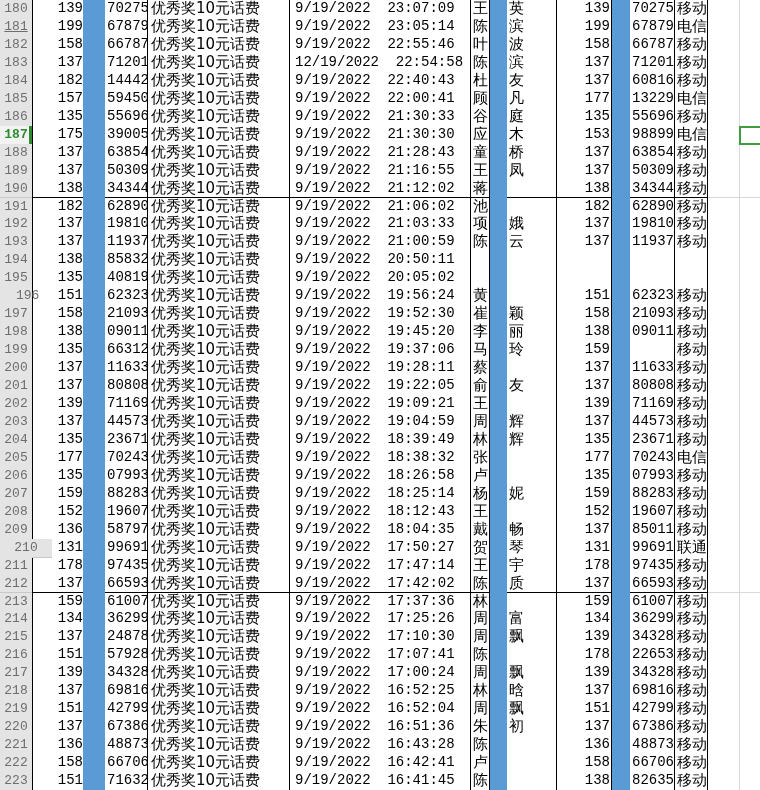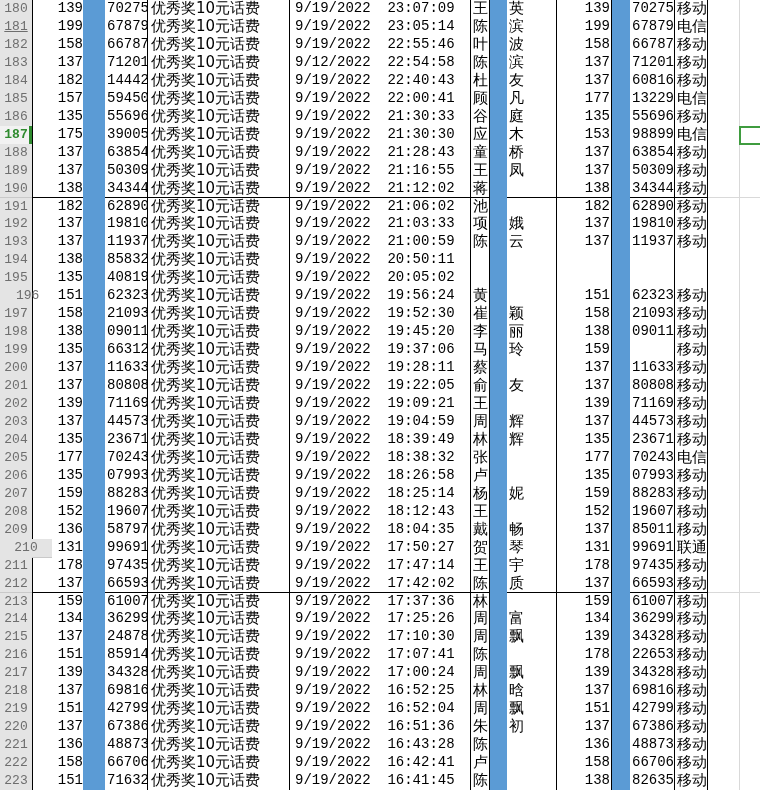--- a/index.html
+++ b/index.html
@@ -66,21 +66,21 @@
     <div class="cell cjk" style="left: 507px; top: 35.9091px; width: 50px; height: 18.9545px;">波</div>
     <div class="cell num right" style="left: 557px; top: 35.9091px; width: 55px; height: 18.9545px;">158</div>
     <div class="cell num" style="left: 630px; top: 35.9091px; width: 45px; height: 18.9545px;">66787</div>
     <div class="cell cjk" style="left: 675px; top: 35.9091px; width: 33px; height: 18.9545px;">移动</div>
     <div class="grid" style="left: 708px; top: 35.9091px; width: 31px; height: 18.9545px;"></div>
     <div class="grid gridB" style="left: 739px; top: 35.9091px; width: 21px; height: 18.9545px;"></div>
     <div class="rowhead" style="left: 0px; top: 53.8636px; width: 32px; height: 18.9545px;">183</div>
     <div class="cell num right bl" style="left: 32px; top: 53.8636px; width: 53px; height: 18.9545px;">137</div>
     <div class="cell num" style="left: 105px; top: 53.8636px; width: 43px; height: 18.9545px;">71201</div>
     <div class="cell cjk prize" style="left: 148px; top: 53.8636px; width: 142px; height: 18.9545px;">优秀奖10元话费</div>
-    <div class="cell num dt" style="left: 290px; top: 53.8636px; width: 181px; height: 18.9545px;">9/12/2022  22:54:58</div>
+    <div class="cell num dt" style="left: 290px; top: 53.8636px; width: 181px; height: 18.9545px;">12/19/2022  22:54:58</div>
     <div class="cell cjk" style="left: 471px; top: 53.8636px; width: 19px; height: 18.9545px;">陈</div>
     <div class="cell cjk" style="left: 507px; top: 53.8636px; width: 50px; height: 18.9545px;">滨</div>
     <div class="cell num right" style="left: 557px; top: 53.8636px; width: 55px; height: 18.9545px;">137</div>
     <div class="cell num" style="left: 630px; top: 53.8636px; width: 45px; height: 18.9545px;">71201</div>
     <div class="cell cjk" style="left: 675px; top: 53.8636px; width: 33px; height: 18.9545px;">移动</div>
     <div class="grid" style="left: 708px; top: 53.8636px; width: 31px; height: 18.9545px;"></div>
     <div class="grid gridB" style="left: 739px; top: 53.8636px; width: 21px; height: 18.9545px;"></div>
     <div class="rowhead" style="left: 0px; top: 71.8182px; width: 32px; height: 18.9545px;">184</div>
     <div class="cell num right bl" style="left: 32px; top: 71.8182px; width: 53px; height: 18.9545px;">182</div>
     <div class="cell num" style="left: 105px; top: 71.8182px; width: 43px; height: 18.9545px;">14442</div>
@@ -460,21 +460,21 @@
     <div class="cell num dt" style="left: 290px; top: 628.409px; width: 181px; height: 18.9545px;">9/19/2022  17:10:30</div>
     <div class="cell cjk" style="left: 471px; top: 628.409px; width: 19px; height: 18.9545px;">周</div>
     <div class="cell cjk" style="left: 507px; top: 628.409px; width: 50px; height: 18.9545px;">飘</div>
     <div class="cell num right" style="left: 557px; top: 628.409px; width: 55px; height: 18.9545px;">139</div>
     <div class="cell num" style="left: 630px; top: 628.409px; width: 45px; height: 18.9545px;">34328</div>
     <div class="cell cjk" style="left: 675px; top: 628.409px; width: 33px; height: 18.9545px;">移动</div>
     <div class="grid" style="left: 708px; top: 628.409px; width: 31px; height: 18.9545px;"></div>
     <div class="grid gridB" style="left: 739px; top: 628.409px; width: 21px; height: 18.9545px;"></div>
     <div class="rowhead" style="left: 0px; top: 646.364px; width: 32px; height: 18.9545px;">216</div>
     <div class="cell num right bl" style="left: 32px; top: 646.364px; width: 53px; height: 18.9545px;">151</div>
-    <div class="cell num" style="left: 105px; top: 646.364px; width: 43px; height: 18.9545px;">85914</div>
+    <div class="cell num" style="left: 105px; top: 646.364px; width: 43px; height: 18.9545px;">57928</div>
     <div class="cell cjk prize" style="left: 148px; top: 646.364px; width: 142px; height: 18.9545px;">优秀奖10元话费</div>
     <div class="cell num dt" style="left: 290px; top: 646.364px; width: 181px; height: 18.9545px;">9/19/2022  17:07:41</div>
     <div class="cell cjk" style="left: 471px; top: 646.364px; width: 19px; height: 18.9545px;">陈</div>
     <div class="cell cjk" style="left: 507px; top: 646.364px; width: 50px; height: 18.9545px;"></div>
     <div class="cell num right" style="left: 557px; top: 646.364px; width: 55px; height: 18.9545px;">178</div>
     <div class="cell num" style="left: 630px; top: 646.364px; width: 45px; height: 18.9545px;">22653</div>
     <div class="cell cjk" style="left: 675px; top: 646.364px; width: 33px; height: 18.9545px;">移动</div>
     <div class="grid" style="left: 708px; top: 646.364px; width: 31px; height: 18.9545px;"></div>
     <div class="grid gridB" style="left: 739px; top: 646.364px; width: 21px; height: 18.9545px;"></div>
     <div class="rowhead" style="left: 0px; top: 664.318px; width: 32px; height: 18.9545px;">217</div>

